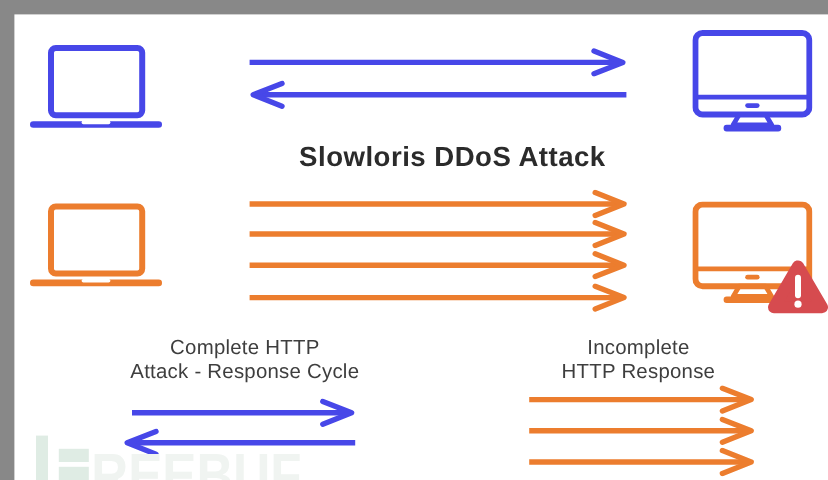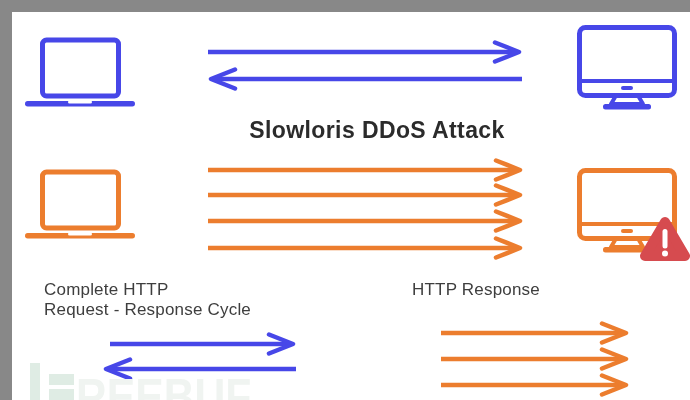--- a/index.html
+++ b/index.html
@@ -15,21 +15,21 @@
   }
   .abs{position:absolute;}
   .c-blue{color:var(--blue);}
   .c-orange{color:var(--orange);}
   .c-red{color:var(--red);}
   .title{
     position:absolute; left:170px; top:105px; width:390px; text-align:center;
     font-size:23px; font-weight:700; color:var(--ink); letter-spacing:.4px;
   }
   .label{
-    position:absolute; font-size:17px; line-height:20px;
+    position:absolute; text-align:center; font-size:17px; line-height:20px;
     color:var(--label); letter-spacing:.2px;
   }
   .wm-bar,.wm-block{position:absolute; background:var(--mint);}
   .wm-text{
     position:absolute; left:64px; top:359px; font-size:52px; font-weight:700;
     line-height:1; color:var(--mintText); letter-spacing:0;
     transform:scaleX(.82); transform-origin:left top; white-space:nowrap;
   }
   svg{display:block;}
 </style>
@@ -118,37 +118,38 @@
   <div class="abs c-red" style="left:627px;top:203px">
     <svg width="52" height="48" viewBox="0 0 52 48">
       <path d="M26 7 L46 41 L6 41 Z" fill="currentColor" stroke="currentColor" stroke-width="10" stroke-linejoin="round"></path>
       <line x1="26" y1="16.5" x2="26" y2="31" stroke="#ffffff" stroke-width="5" stroke-linecap="round"></line>
       <circle cx="26" cy="38.5" r="3" fill="#ffffff"></circle>
     </svg>
   </div>
 
   <div class="label" style="left:32px;top:268px;width:320px">
     <div>Complete HTTP</div>
-    <div>Request - Response Cycle</div>
+    <div>Attack - Response Cycle</div>
   </div>
 
   <div class="abs c-blue" style="left:97px;top:320px">
     <svg width="188" height="24" viewBox="0 0 188 24" fill="none">
       <path d="M1 12 H182" stroke="currentColor" stroke-width="4.5"></path>
       <path d="M160 2.5 L184 12 L160 21.5" stroke="currentColor" stroke-width="4.5" stroke-linejoin="round" stroke-linecap="round"></path>
     </svg>
   </div>
   <div class="abs c-blue" style="left:90px;top:345px">
     <svg width="195" height="24" viewBox="0 0 195 24" fill="none">
       <path d="M194 12 H6" stroke="currentColor" stroke-width="4.5"></path>
       <path d="M28 2.5 L4 12 L28 21.5" stroke="currentColor" stroke-width="4.5" stroke-linejoin="round" stroke-linecap="round"></path>
     </svg>
   </div>
 
   <div class="label" style="left:400px;top:268px;width:240px">
+    <div>Incomplete</div>
     <div>HTTP Response</div>
   </div>
 
   <div class="abs c-orange" style="left:428px;top:309px">
     <svg width="190" height="24" viewBox="0 0 190 24" fill="none">
       <path d="M1 12 H184" stroke="currentColor" stroke-width="4.5"></path>
       <path d="M162 2.5 L186 12 L162 21.5" stroke="currentColor" stroke-width="4.5" stroke-linejoin="round" stroke-linecap="round"></path>
     </svg>
   </div>
   <div class="abs c-orange" style="left:428px;top:335px">

